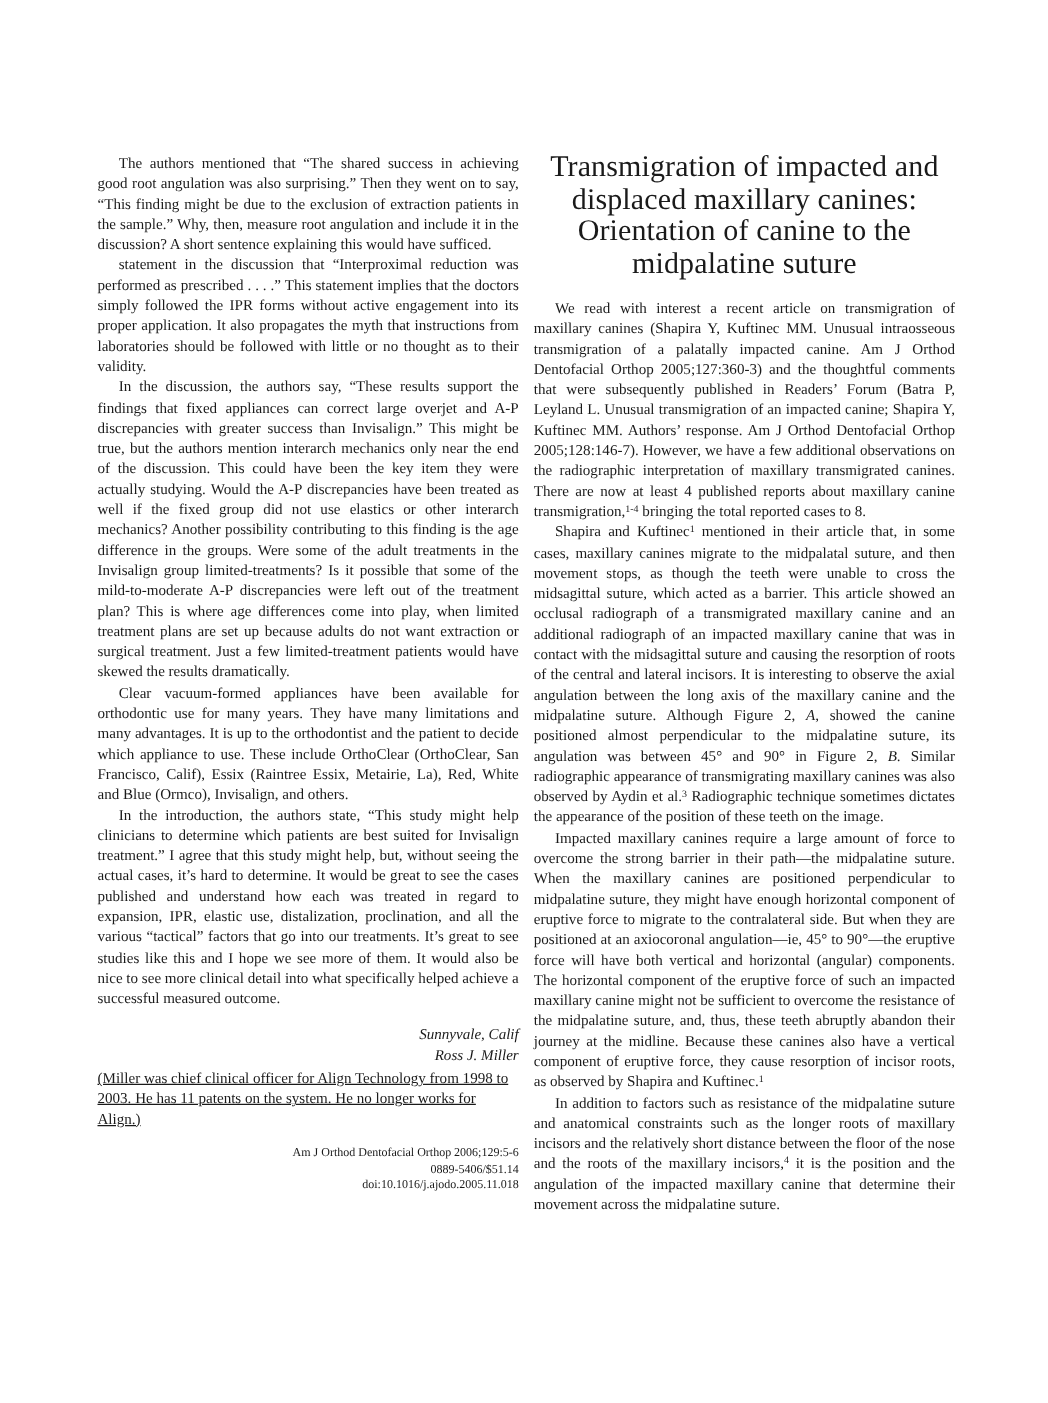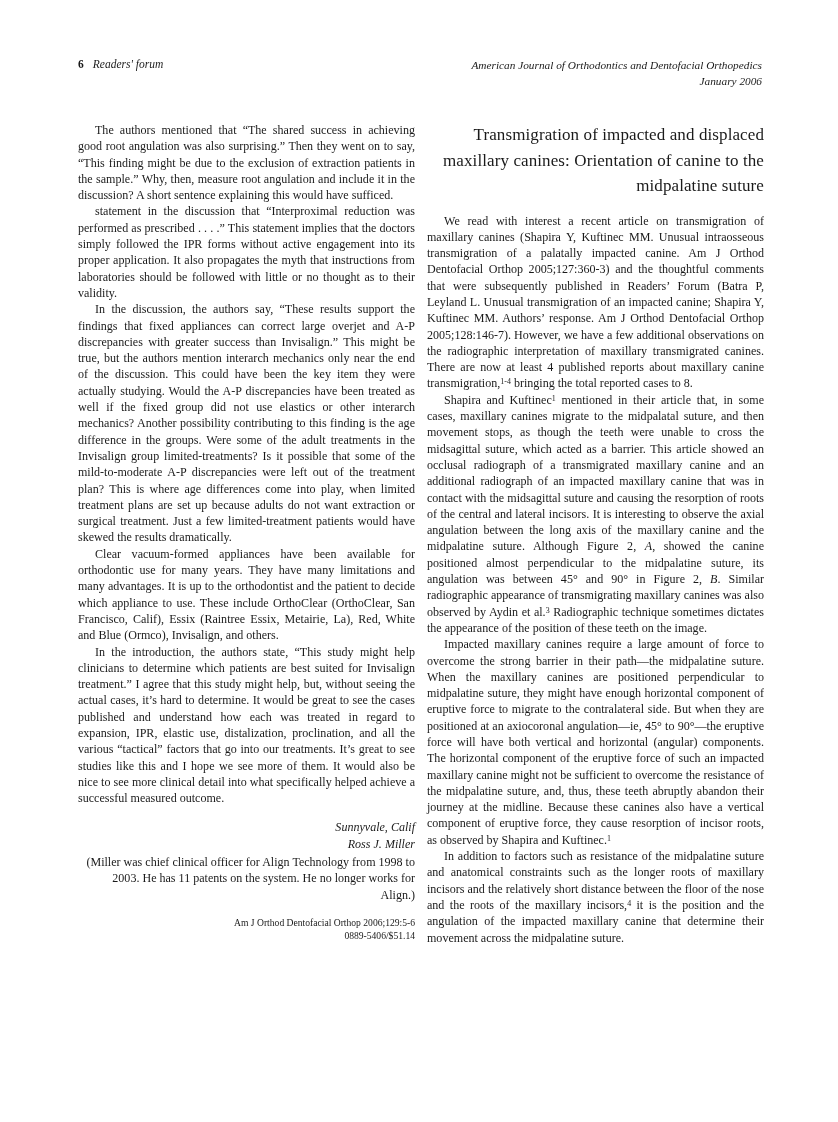--- a/index.html
+++ b/index.html
@@ -82,78 +82,71 @@
   
   .signature {
     margin-top: 13px;
     text-align: right;
     font-style: italic;
     font-size: 12.05px;
     line-height: 16.3px;
   }
   .note {
     margin-top: 2px;
-    text-align: right;
+    text-align: left;
     font-size: 12.05px;
     line-height: 16.3px;
+    text-decoration: underline;
   }
 
   
   .citation {
     margin-top: 14px;
     font-size: 9.6px;
     line-height: 12.6px;
     text-align: right;
   }
   .citation div { white-space: nowrap; }
 
   
   h1.article-title {
     margin: 0 0 14px 0;
     font-weight: normal;
-    font-size: 17px;
+    font-size: 24px;
     line-height: 25.5px;
-    text-align: right;
+    text-align: center;
     letter-spacing: 0.1px;
   }
 </style>
 </head>
 <body>
 
 <div class="page">
 
-  <div class="running-head">
-    <div class="rh-left">
-      <span class="rh-page-no">6</span><span class="rh-section">Readers' forum</span>
-    </div>
-    <div class="rh-right">
-      <div>American Journal of Orthodontics and Dentofacial Orthopedics</div>
-      <div>January 2006</div>
-    </div>
-  </div>
 
   <div class="col col-left">
     <div>
       <p class="body">The authors mentioned that “The shared success in achieving good root angulation was also surprising.” Then they went on to say, “This finding might be due to the exclusion of extraction patients in the sample.” Why, then, measure root angulation and include it in the discussion? A short sentence explaining this would have sufficed.</p>
       <p class="body">statement in the discussion that “Interproximal reduction was performed as prescribed . . . .” This statement implies that the doctors simply followed the IPR forms without active engagement into its proper application. It also propagates the myth that instructions from laboratories should be followed with little or no thought as to their validity.</p>
       <p class="body">In the discussion, the authors say, “These results support the findings that fixed appliances can correct large overjet and A-P discrepancies with greater success than Invisalign.” This might be true, but the authors mention interarch mechanics only near the end of the discussion. This could have been the key item they were actually studying. Would the A-P discrepancies have been treated as well if the fixed group did not use elastics or other interarch mechanics? Another possibility contributing to this finding is the age difference in the groups. Were some of the adult treatments in the Invisalign group limited-treatments? Is it possible that some of the mild-to-moderate A-P discrepancies were left out of the treatment plan? This is where age differences come into play, when limited treatment plans are set up because adults do not want extraction or surgical treatment. Just a few limited-treatment patients would have skewed the results dramatically.</p>
       <p class="body">Clear vacuum-formed appliances have been available for orthodontic use for many years. They have many limitations and many advantages. It is up to the orthodontist and the patient to decide which appliance to use. These include OrthoClear (OrthoClear, San Francisco, Calif), Essix (Raintree Essix, Metairie, La), Red, White and Blue (Ormco), Invisalign, and others.</p>
       <p class="body">In the introduction, the authors state, “This study might help clinicians to determine which patients are best suited for Invisalign treatment.” I agree that this study might help, but, without seeing the actual cases, it’s hard to determine. It would be great to see the cases published and understand how each was treated in regard to expansion, IPR, elastic use, distalization, proclination, and all the various “tactical” factors that go into our treatments. It’s great to see studies like this and I hope we see more of them. It would also be nice to see more clinical detail into what specifically helped achieve a successful measured outcome.</p>
     </div>
 
     <div class="signature">
       <div>Sunnyvale, Calif</div>
       <div>Ross J. Miller</div>
     </div>
 
     <div class="note">(Miller was chief clinical officer for Align Technology from 1998 to 2003. He has 11 patents on the system. He no longer works for Align.)</div>
 
     <div class="citation">
       <div>Am J Orthod Dentofacial Orthop 2006;129:5-6</div>
       <div>0889-5406/$51.14</div>
+      <div>doi:10.1016/j.ajodo.2005.11.018</div>
     </div>
   </div>
 
   <div class="col col-right">
     <h1 class="article-title">Transmigration of impacted and displaced maxillary canines: Orientation of canine to the midpalatine suture</h1>
 
     <div>
       <p class="body">We read with interest a recent article on transmigration of maxillary canines (Shapira Y, Kuftinec MM. Unusual intraosseous transmigration of a palatally impacted canine. Am J Orthod Dentofacial Orthop 2005;127:360-3) and the thoughtful comments that were subsequently published in Readers’ Forum (Batra P, Leyland L. Unusual transmigration of an impacted canine; Shapira Y, Kuftinec MM. Authors’ response. Am J Orthod Dentofacial Orthop 2005;128:146-7). However, we have a few additional observations on the radiographic interpretation of maxillary transmigrated canines. There are now at least 4 published reports about maxillary canine transmigration,<sup>1-4</sup> bringing the total reported cases to 8.</p>
       <p class="body">Shapira and Kuftinec<sup>1</sup> mentioned in their article that, in some cases, maxillary canines migrate to the midpalatal suture, and then movement stops, as though the teeth were unable to cross the midsagittal suture, which acted as a barrier. This article showed an occlusal radiograph of a transmigrated maxillary canine and an additional radiograph of an impacted maxillary canine that was in contact with the midsagittal suture and causing the resorption of roots of the central and lateral incisors. It is interesting to observe the axial angulation between the long axis of the maxillary canine and the midpalatine suture. Although Figure 2, <em>A</em>, showed the canine positioned almost perpendicular to the midpalatine suture, its angulation was between 45° and 90° in Figure 2, <em>B</em>. Similar radiographic appearance of transmigrating maxillary canines was also observed by Aydin et al.<sup>3</sup> Radiographic technique sometimes dictates the appearance of the position of these teeth on the image.</p>
       <p class="body">Impacted maxillary canines require a large amount of force to overcome the strong barrier in their path—the midpalatine suture. When the maxillary canines are positioned perpendicular to midpalatine suture, they might have enough horizontal component of eruptive force to migrate to the contralateral side. But when they are positioned at an axiocoronal angulation—ie, 45° to 90°—the eruptive force will have both vertical and horizontal (angular) components. The horizontal component of the eruptive force of such an impacted maxillary canine might not be sufficient to overcome the resistance of the midpalatine suture, and, thus, these teeth abruptly abandon their journey at the midline. Because these canines also have a vertical component of eruptive force, they cause resorption of incisor roots, as observed by Shapira and Kuftinec.<sup>1</sup></p>

